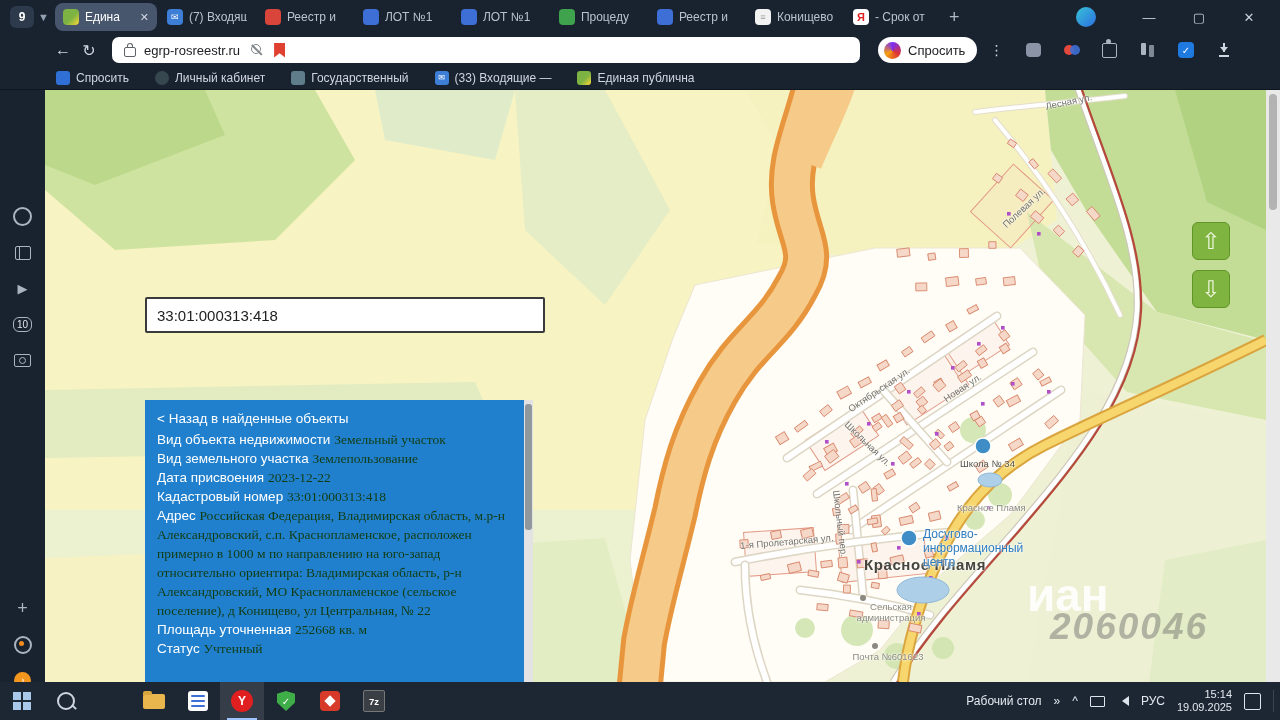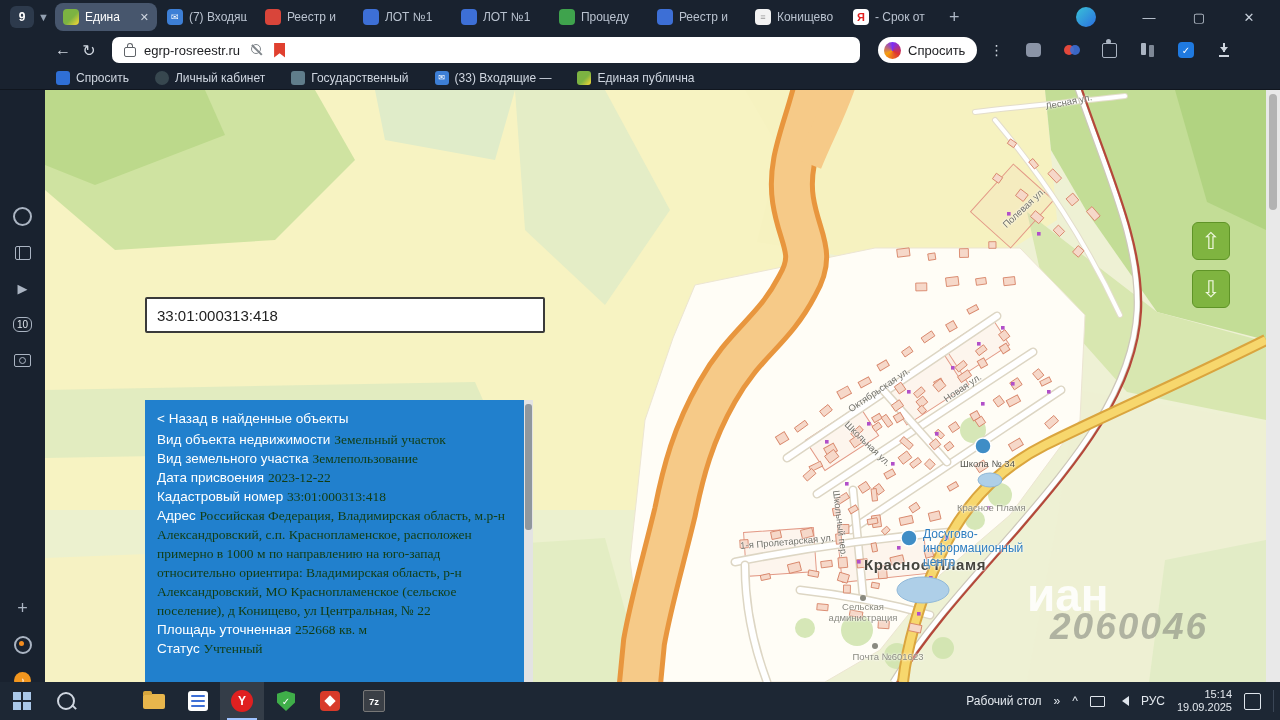--- a/index.html
+++ b/index.html
@@ -516,21 +516,21 @@
   <div class="mlabel" style="left:952px;top:112px;transform:rotate(-43deg);">Полевая ул.</div>
   <div class="mlabel" style="left:798px;top:294px;transform:rotate(-34deg);">Октябрьская ул.</div>
   <div class="mlabel" style="left:896px;top:292px;transform:rotate(-34deg);">Новая ул.</div>
   <div class="mlabel" style="left:793px;top:348px;transform:rotate(44deg);">Школьная ул.</div>
   <div class="mlabel" style="left:762px;top:428px;transform:rotate(83deg);">Школьный пер.</div>
   <div class="mlabel" style="left:695px;top:446px;transform:rotate(-5deg);">1-я Пролетарская ул.</div>
   <div class="mlabel" style="left:900px;top:368px;width:85px;text-align:center;color:#55554c;">Школа № 34</div>
   <div class="mlabel" style="left:912px;top:412px;color:#8a8a80;">Красное Пламя</div>
   <div class="mlabel vbig" style="left:800px;top:466px;width:160px;">Красное Пламя</div>
   <div class="mlabel poi-blue" style="left:878px;top:438px;width:116px;white-space:normal;line-height:1.15;font-size:12px;">Досугово-информационный центр</div>
-  <div class="mlabel gray-poi" style="left:768px;top:512px;width:100px;">Сельская администрация</div>
+  <div class="mlabel gray-poi" style="left:796px;top:512px;width:100px;">Сельская администрация</div>
   <div class="mlabel gray-poi" style="left:788px;top:562px;width:110px;">Почта №601623</div>
 
   
   <div class="wm1" style="left:982px;top:478px;">иан</div>
   <div class="wm2" style="left:1005px;top:516px;font-style:italic;">2060046</div>
 
   
   <div class="panbtn" style="left:1147px;top:132px;">⇧</div>
   <div class="panbtn" style="left:1147px;top:180px;">⇩</div>
 

